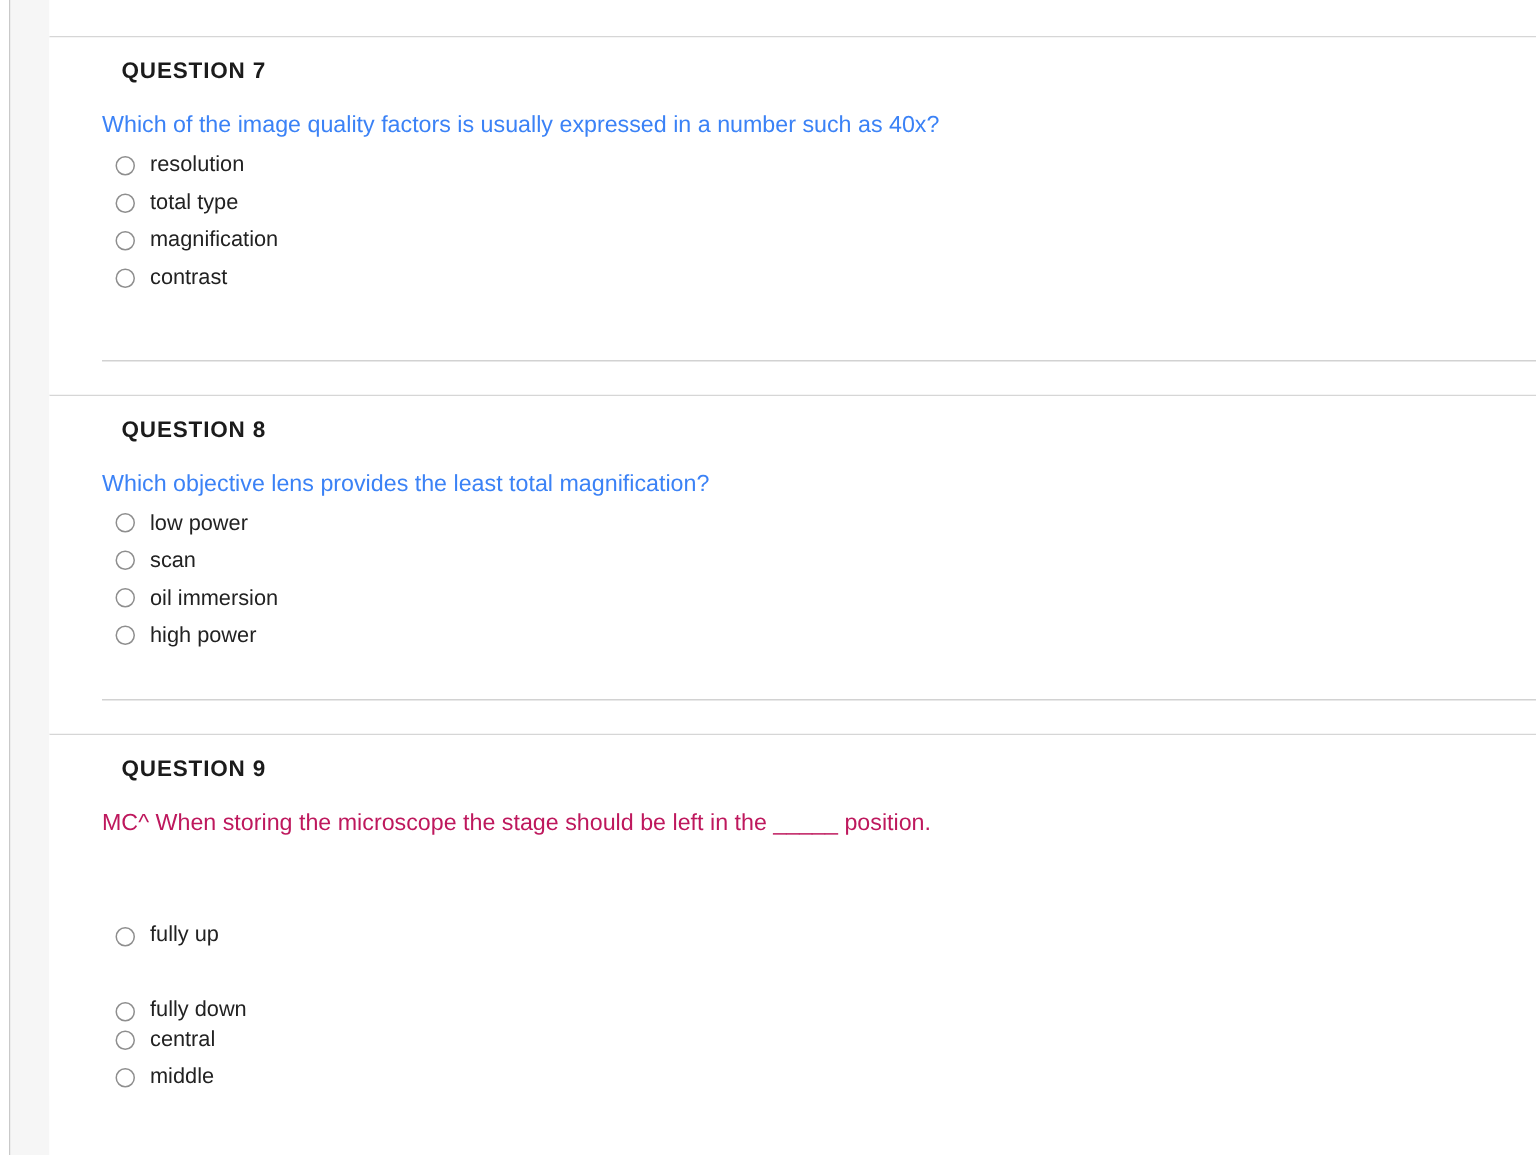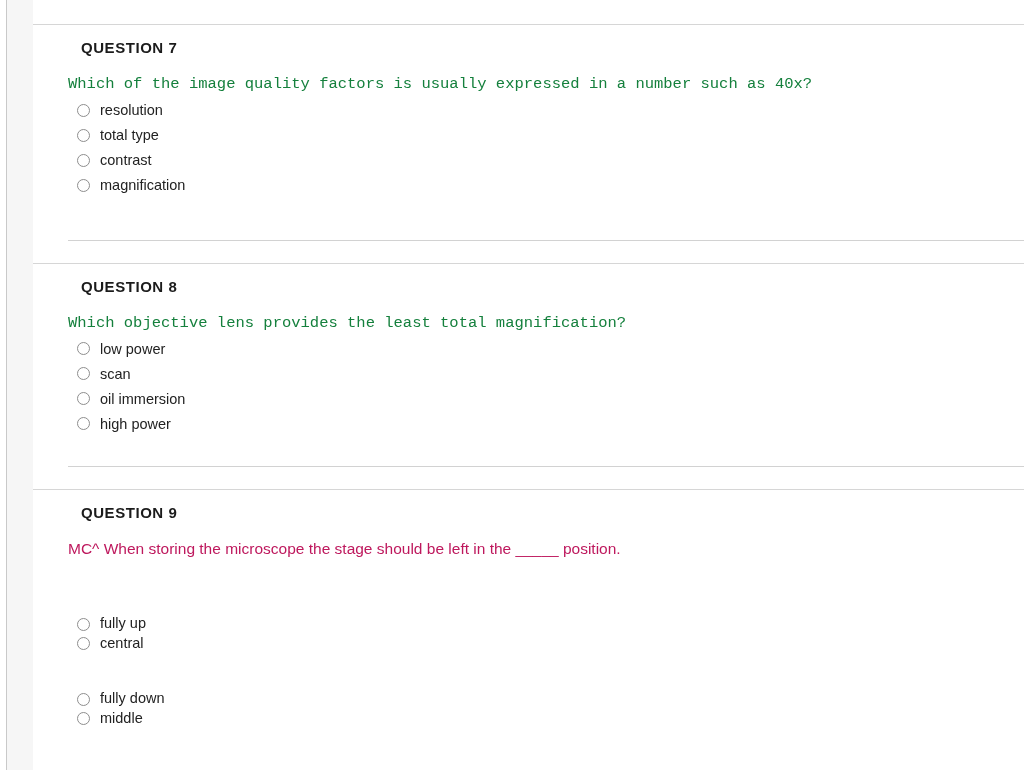--- a/index.html
+++ b/index.html
@@ -70,23 +70,23 @@
     font-weight: bold;
     font-size: 15px;
     letter-spacing: 0.55px;
     color: #1b1b1b;
     padding-left: 48px;
     padding-top: 14px;
   }
 
   
   .q-text {
-    font-family: Liberation Mono, monospace;
+    font-family: Liberation Sans, sans-serif;
     font-size: 15.5px;
-    color: #15803d;
+    color: #3b82f6;
     padding-left: 35px;
     padding-top: 19px;
     line-height: 1.2;
   }
 
   
   .q-text.muted {
     font-family: "Liberation Sans", sans-serif;
     color: #be185d;
     font-size: 15.5px;
@@ -160,25 +160,25 @@
         <div class="option tight">
           <span class="radio"></span>
           <span class="option-label">resolution</span>
         </div>
         <div class="option tight">
           <span class="radio"></span>
           <span class="option-label">total type</span>
         </div>
         <div class="option tight">
           <span class="radio"></span>
+          <span class="option-label">magnification</span>
+        </div>
+        <div class="option tight">
+          <span class="radio"></span>
           <span class="option-label">contrast</span>
-        </div>
-        <div class="option tight">
-          <span class="radio"></span>
-          <span class="option-label">magnification</span>
         </div>
       </div>
       <div class="pad-after-options-q7"></div>
       <div class="inner-divider"></div>
       <div class="pad-after-inner"></div>
     </div>
 
     <div class="block-divider"></div>
 
     <div class="question-block">
@@ -210,27 +210,27 @@
     <div class="block-divider"></div>
 
     <div class="question-block">
       <div class="q-header">QUESTION 9</div>
       <div class="q-text muted">MC^ When storing the microscope the stage should be left in the _____ position.</div>
       <div class="options" style="padding-top:22px;">
         <div class="option loose">
           <span class="radio"></span>
           <span class="option-label">fully up</span>
         </div>
+        <div class="option loose">
+          <span class="radio"></span>
+          <span class="option-label">fully down</span>
+        </div>
         <div class="option tight">
           <span class="radio"></span>
           <span class="option-label">central</span>
-        </div>
-        <div class="option loose">
-          <span class="radio"></span>
-          <span class="option-label">fully down</span>
         </div>
         <div class="option tight">
           <span class="radio"></span>
           <span class="option-label">middle</span>
         </div>
       </div>
     </div>
 
   </div>
 </div>

